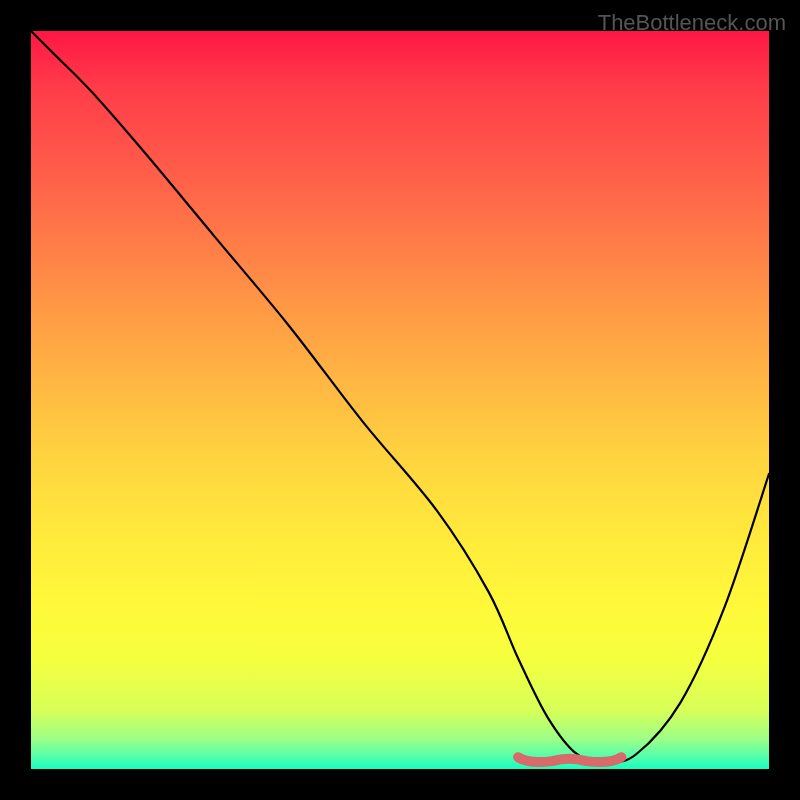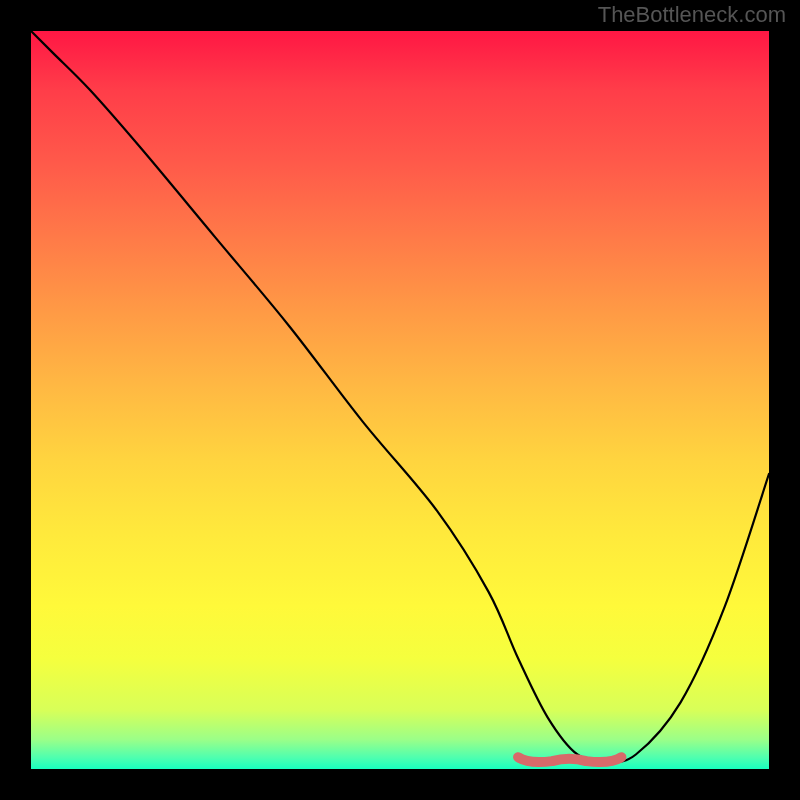--- a/index.html
+++ b/index.html
@@ -6,21 +6,21 @@
     margin: 0;
     padding: 0;
     width: 800px;
     height: 800px;
     background: #000;
     position: relative;
     font-family: Arial, sans-serif;
   }
   .watermark {
     position: absolute;
-    top: 2px;
+    top: 10px;
     right: 14px;
     color: #555;
     font-size: 22px;
     font-weight: 400;
     z-index: 10;
   }
   .chart-area {
     position: absolute;
     top: 31px;
     left: 31px;

